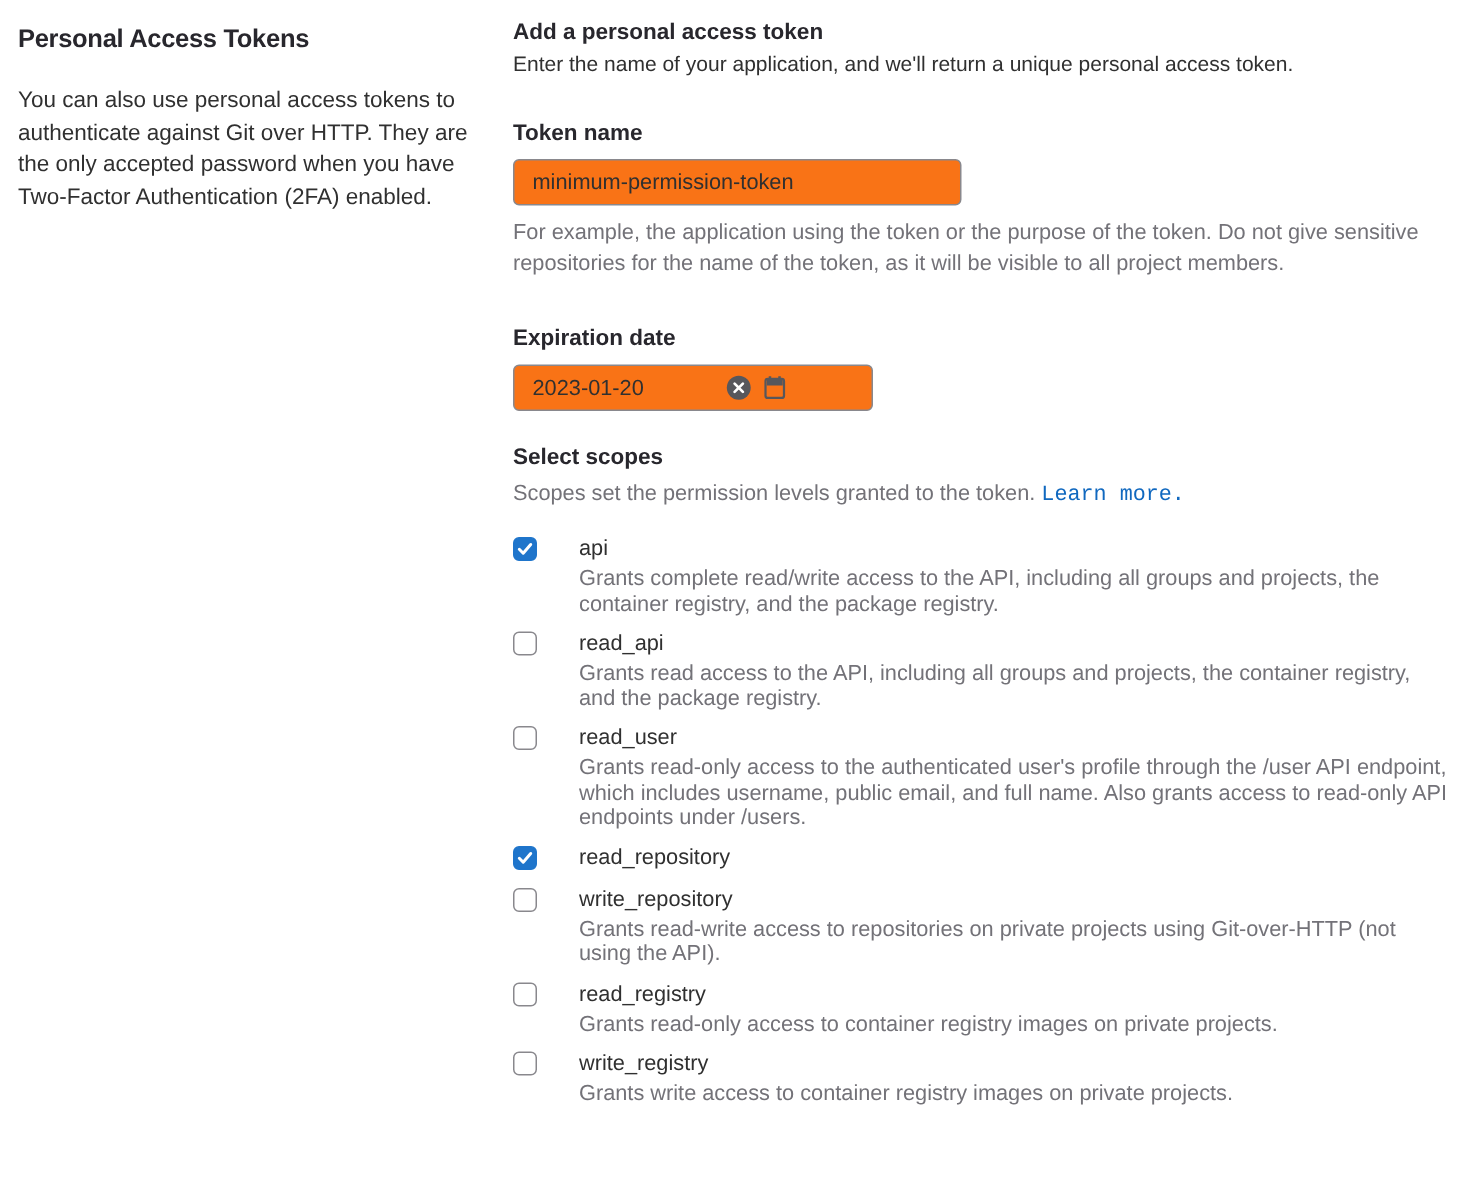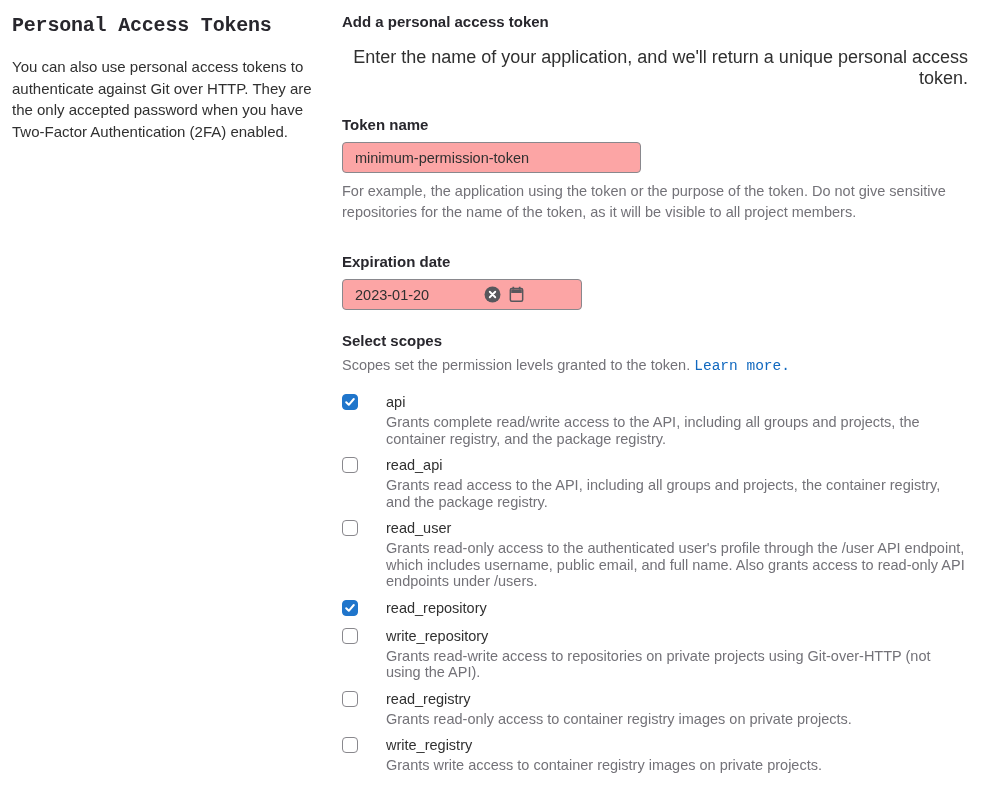--- a/index.html
+++ b/index.html
@@ -18,26 +18,25 @@
   }
 
   
   .left-col {
     width: 302px;
     flex: 0 0 302px;
     margin-right: 28px;
   }
   .left-col h1 {
     margin: 0;
-    font-size: 20px;
+    font-size: 17px;
     line-height: 27px;
     font-weight: 700;
     color: #28272d;
     letter-spacing: -0.2px;
-    font-family: Liberation Mono, monospace;
   }
   .left-col p {
     margin: 17px 0 0 0;
     font-size: 15px;
     line-height: 21.5px;
     color: #303030;
   }
 
   
   .right-col {
@@ -45,25 +44,24 @@
     max-width: 626px;
   }
   .form-heading {
     margin: 0;
     font-size: 15px;
     line-height: 20px;
     font-weight: 700;
     color: #28272d;
   }
   .intro {
-    margin: 15px 0 0 0;
-    font-size: 18px;
+    margin: 0 0 0 0;
+    font-size: 14px;
     line-height: 21px;
     color: #303030;
-    text-align: right;
   }
   .form-group { margin-top: 26px; }
   .form-group.expiration { margin-top: 29px; }
   .form-group.scopes-group { margin-top: 21px; }
   .form-label {
     display: block;
     font-size: 15px;
     line-height: 19px;
     font-weight: 700;
     color: #28272d;
@@ -71,21 +69,21 @@
   .text-input {
     display: block;
     margin-top: 8px;
     height: 31px;
     border: 1px solid #89888d;
     border-radius: 4px;
     padding: 0 12px;
     font-family: "Liberation Sans", "DejaVu Sans", sans-serif;
     font-size: 14.5px;
     color: #303030;
-    background: #fca5a5;
+    background: #f97316;
     outline: none;
   }
   .token-name { width: 299px; }
   .help {
     margin: 8px 0 0 0;
     font-size: 14.5px;
     line-height: 21px;
     color: #737278;
   }
 

